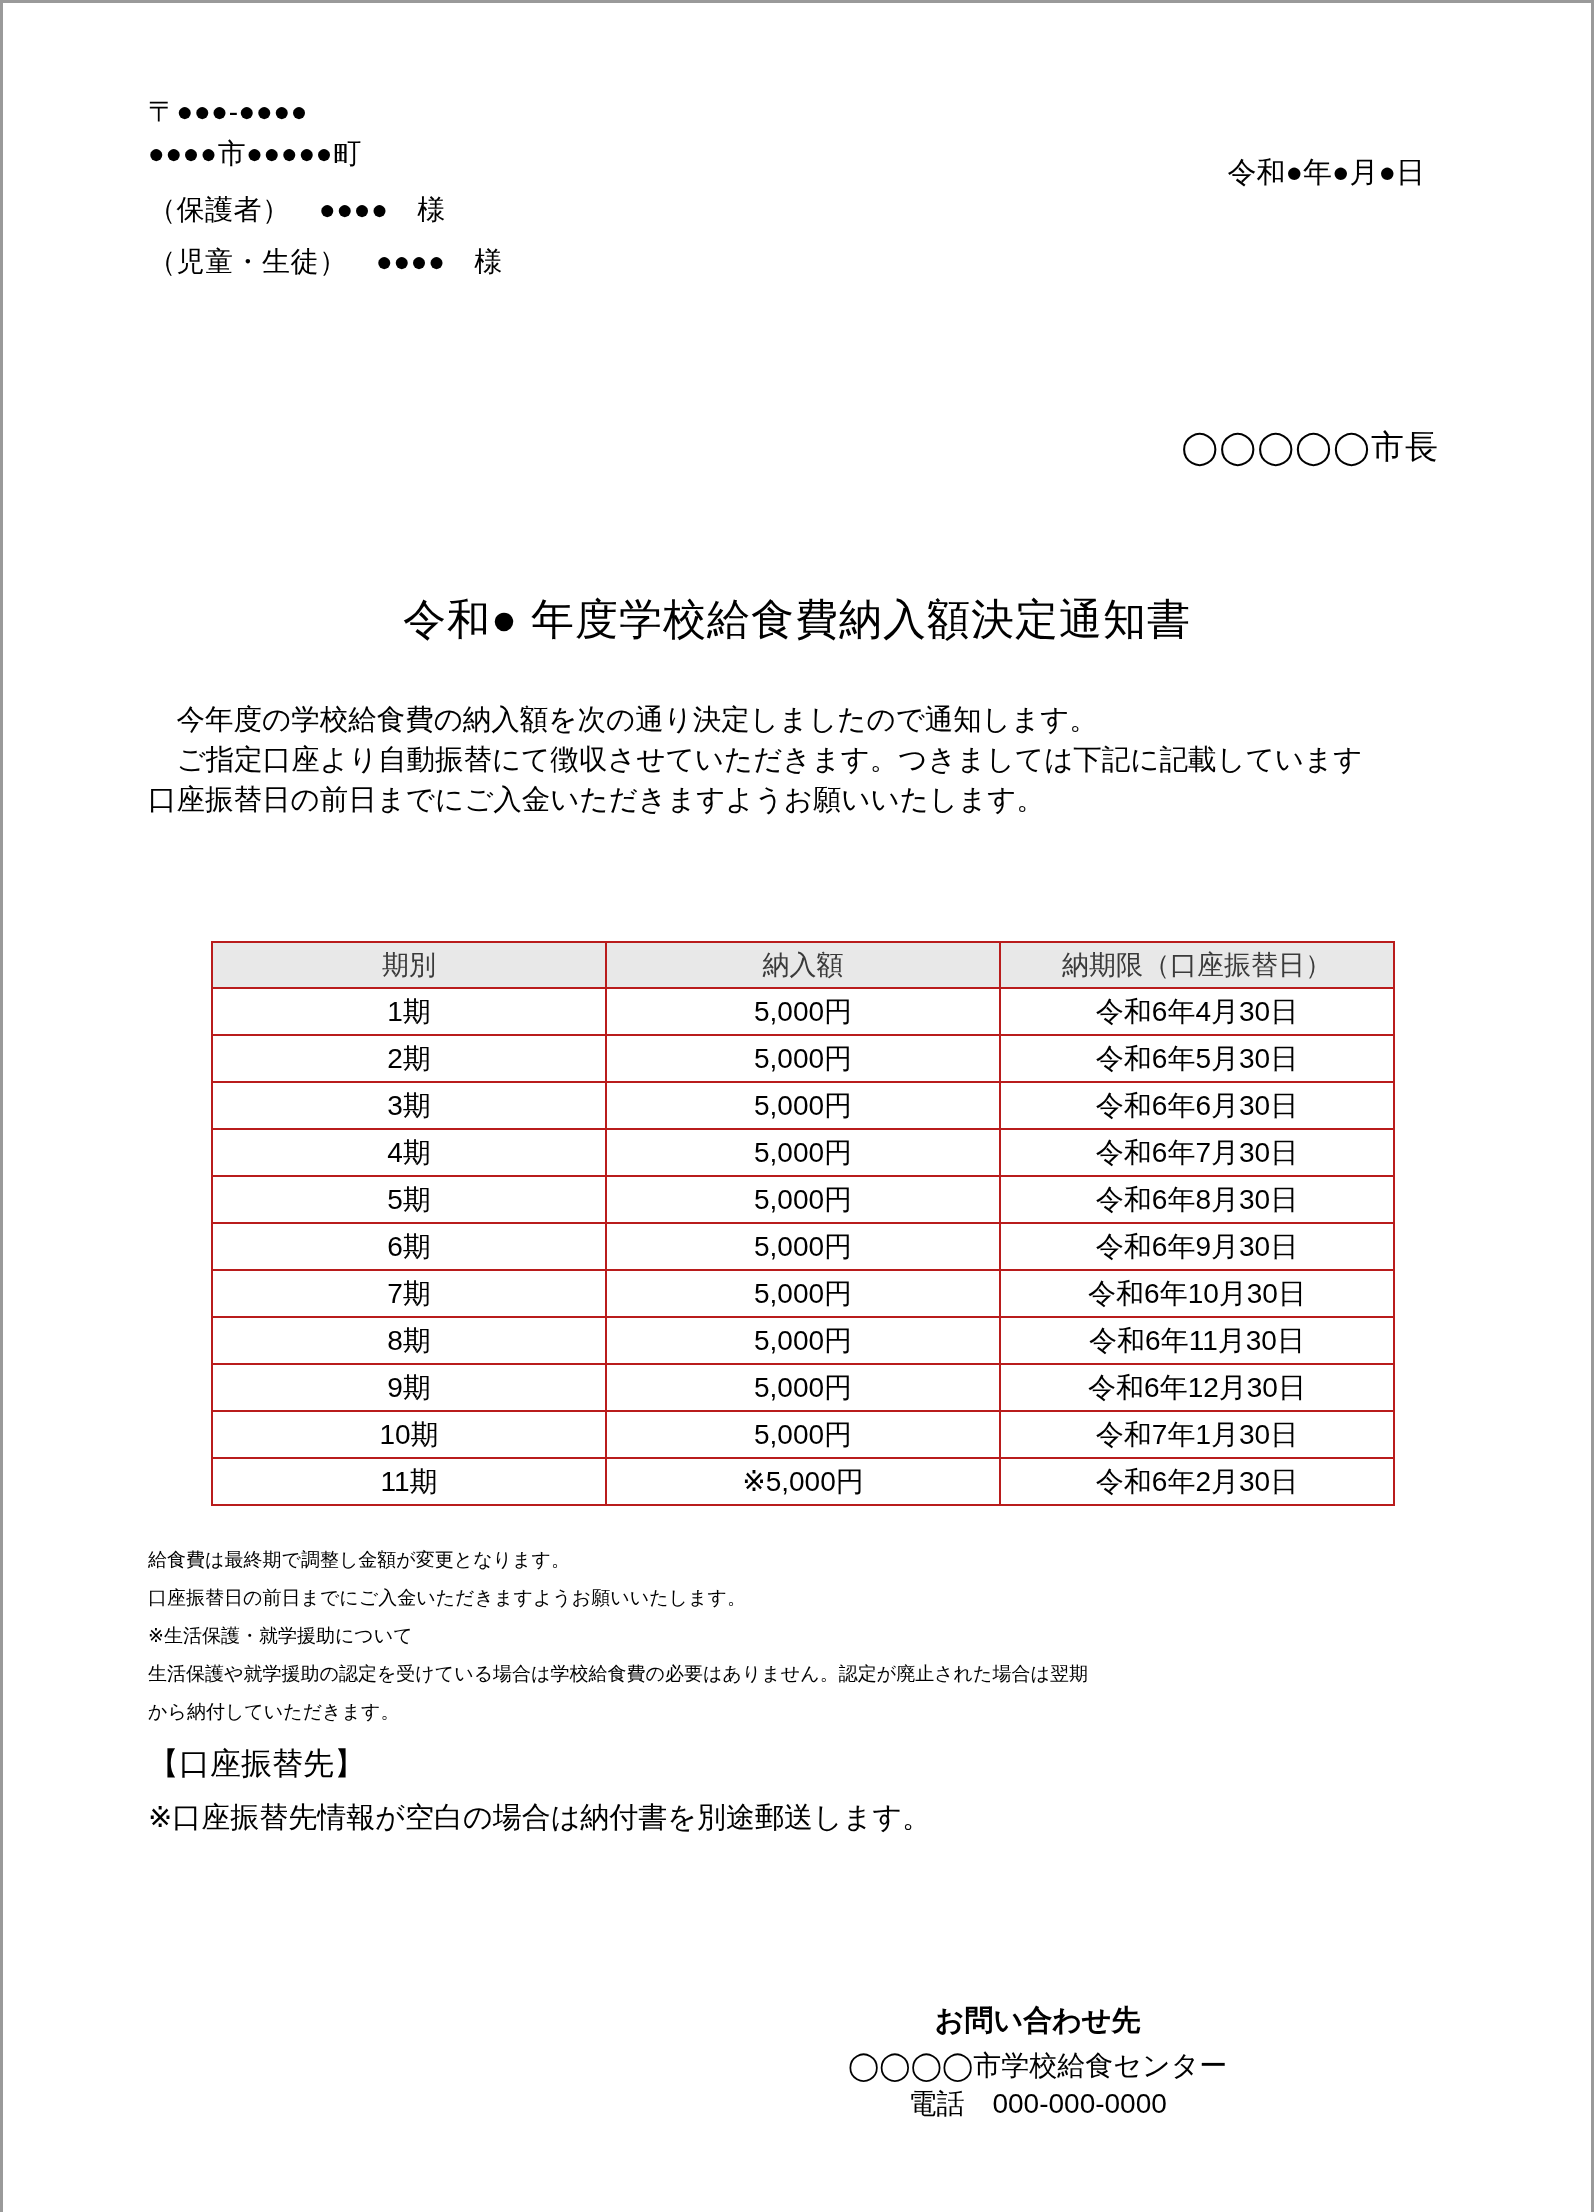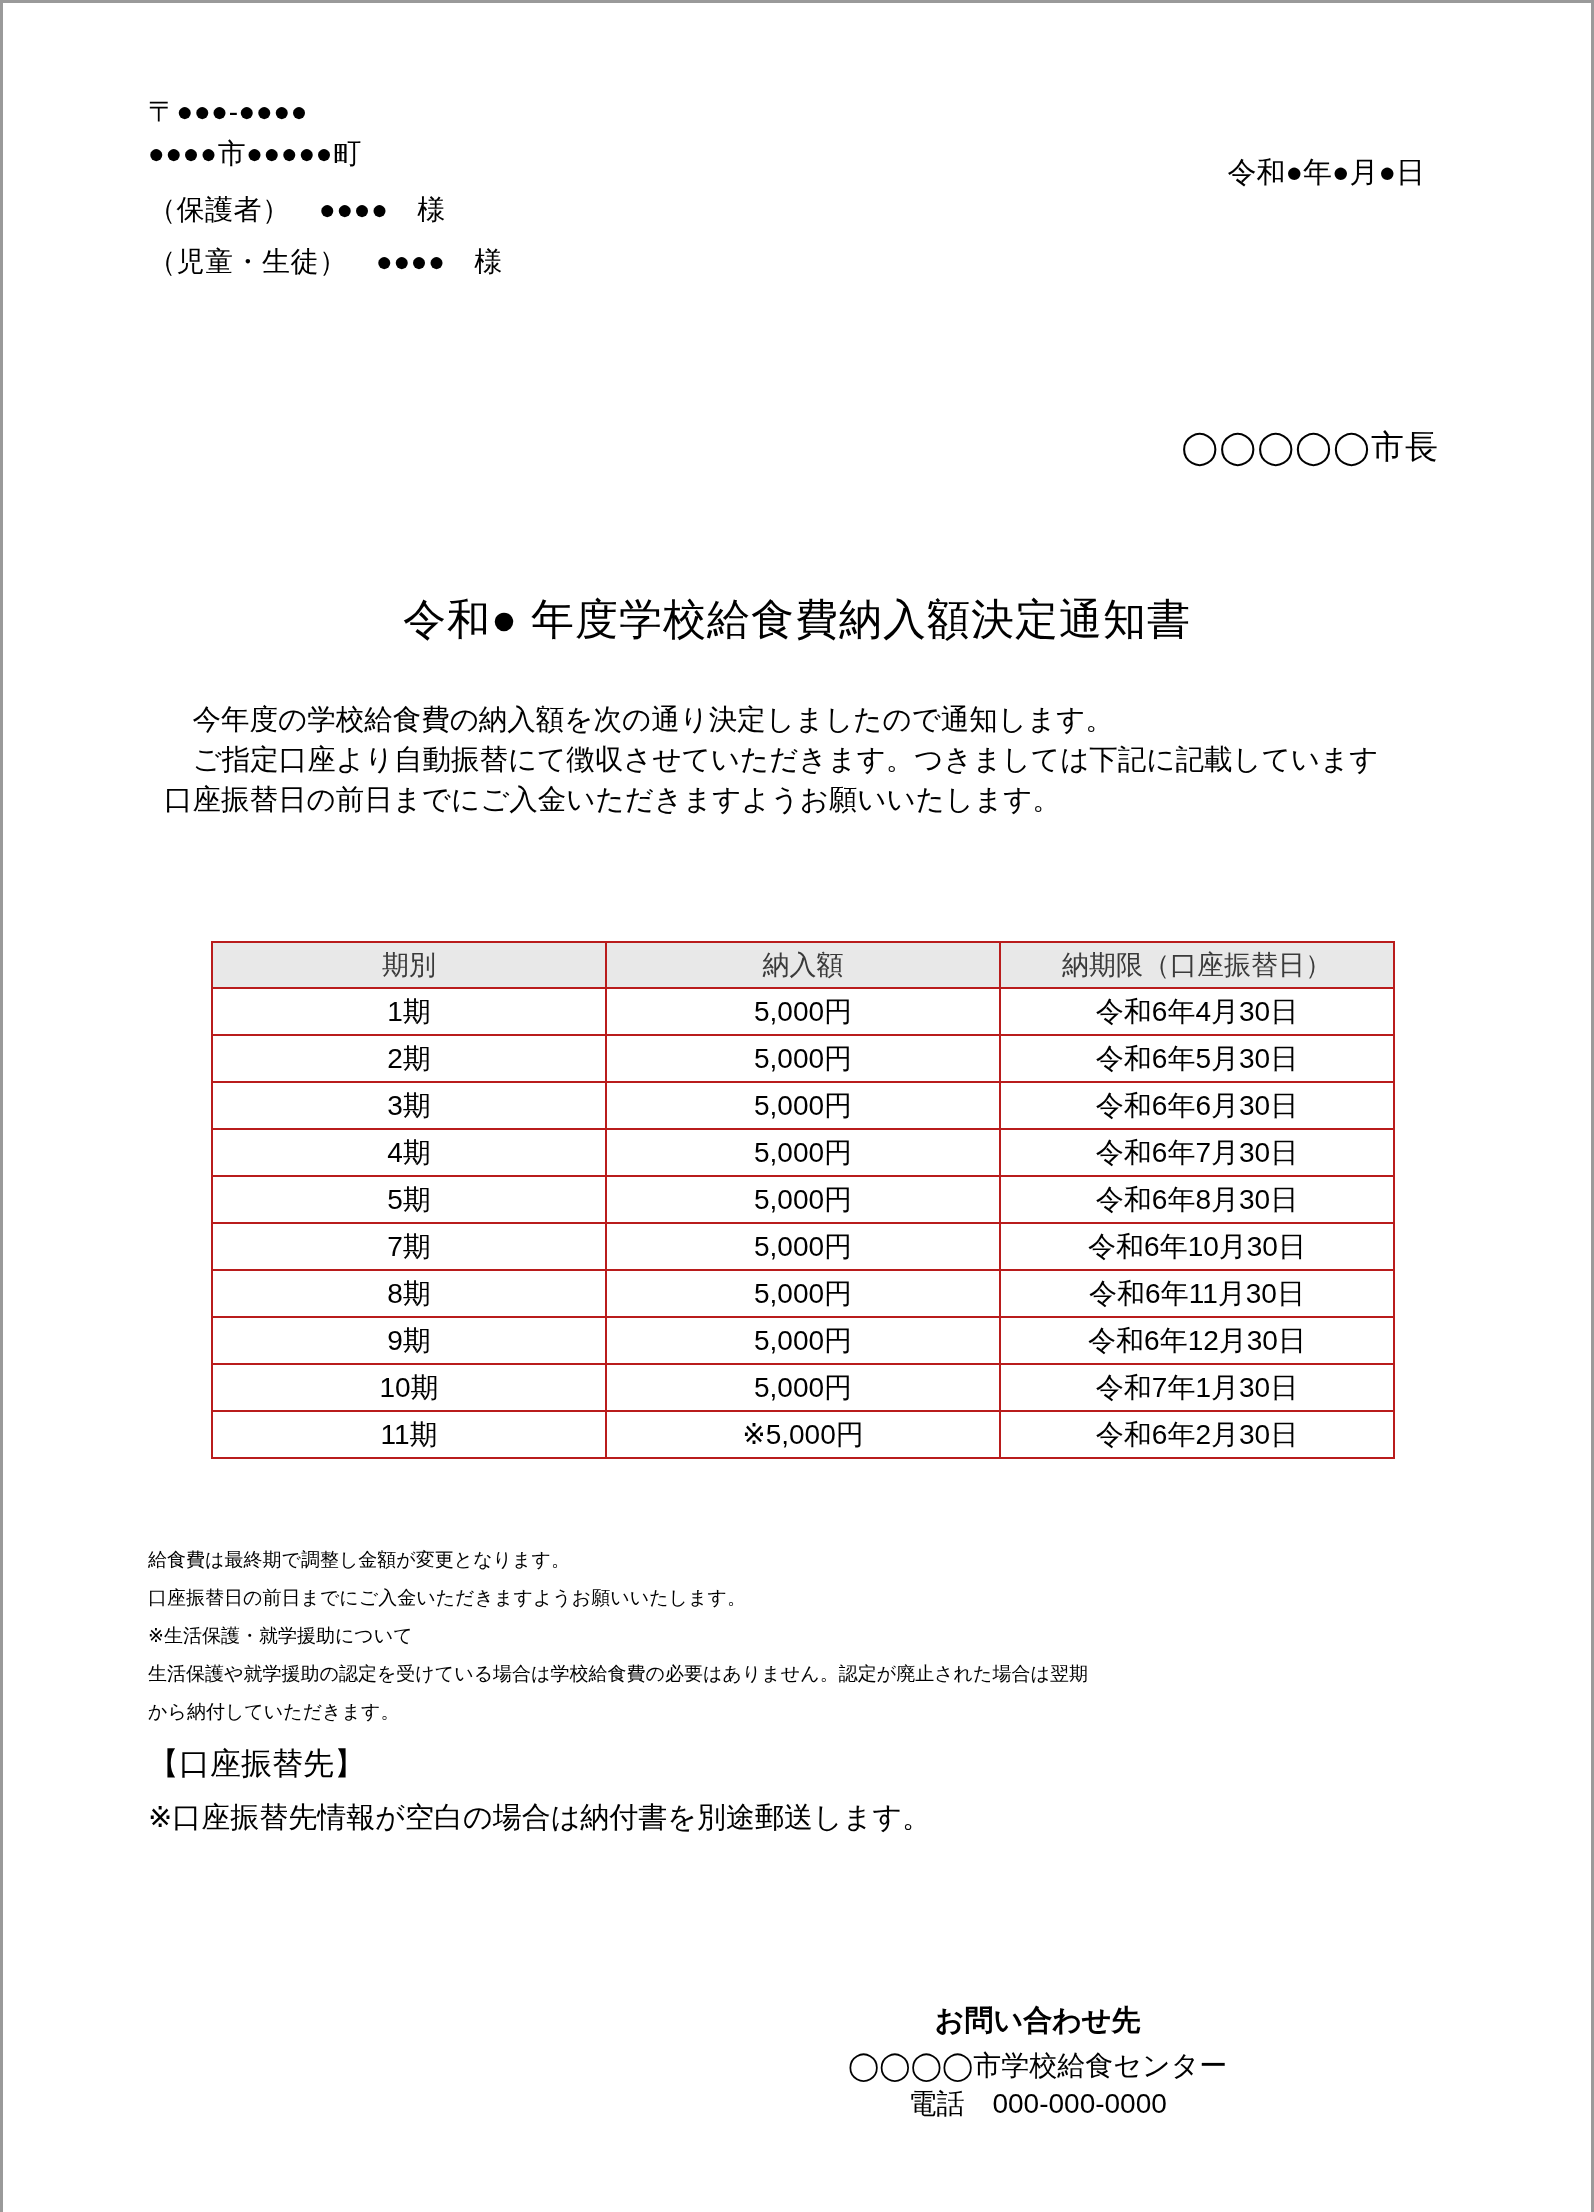--- a/index.html
+++ b/index.html
@@ -35,21 +35,21 @@
     font-size: 33px; white-space: nowrap; letter-spacing: 1px; margin-top: 32px;
   }
   .doc-title {
     top: 588px; left: 0; width: 100%;
     text-align: center;
     font-size: 43px; font-weight: 500; letter-spacing: 1px;
     white-space: nowrap;
   }
   .intro {
     left: 145px; top: 696px; width: 1330px;
-    font-size: 28.5px; line-height: 40px; margin-left: 16px;
+    font-size: 28.5px; line-height: 40px;
   }
   .intro div { white-space: pre-wrap; }
 
   .fee-table-wrap { left: 208px; top: 938px; width: 1184px; }
   table.fee-table {
     width: 100%;
     border-collapse: collapse;
     table-layout: fixed;
   }
   .fee-table th, .fee-table td {
@@ -147,20 +147,25 @@
             <td>4期</td>
             <td>5,000円</td>
             <td>令和6年7月30日</td>
           </tr>
           <tr>
             <td>5期</td>
             <td>5,000円</td>
             <td>令和6年8月30日</td>
           </tr>
           <tr>
+            <td>6期</td>
+            <td>5,000円</td>
+            <td>令和6年9月30日</td>
+          </tr>
+          <tr>
             <td>7期</td>
             <td>5,000円</td>
             <td>令和6年10月30日</td>
           </tr>
           <tr>
             <td>8期</td>
             <td>5,000円</td>
             <td>令和6年11月30日</td>
           </tr>
           <tr>

